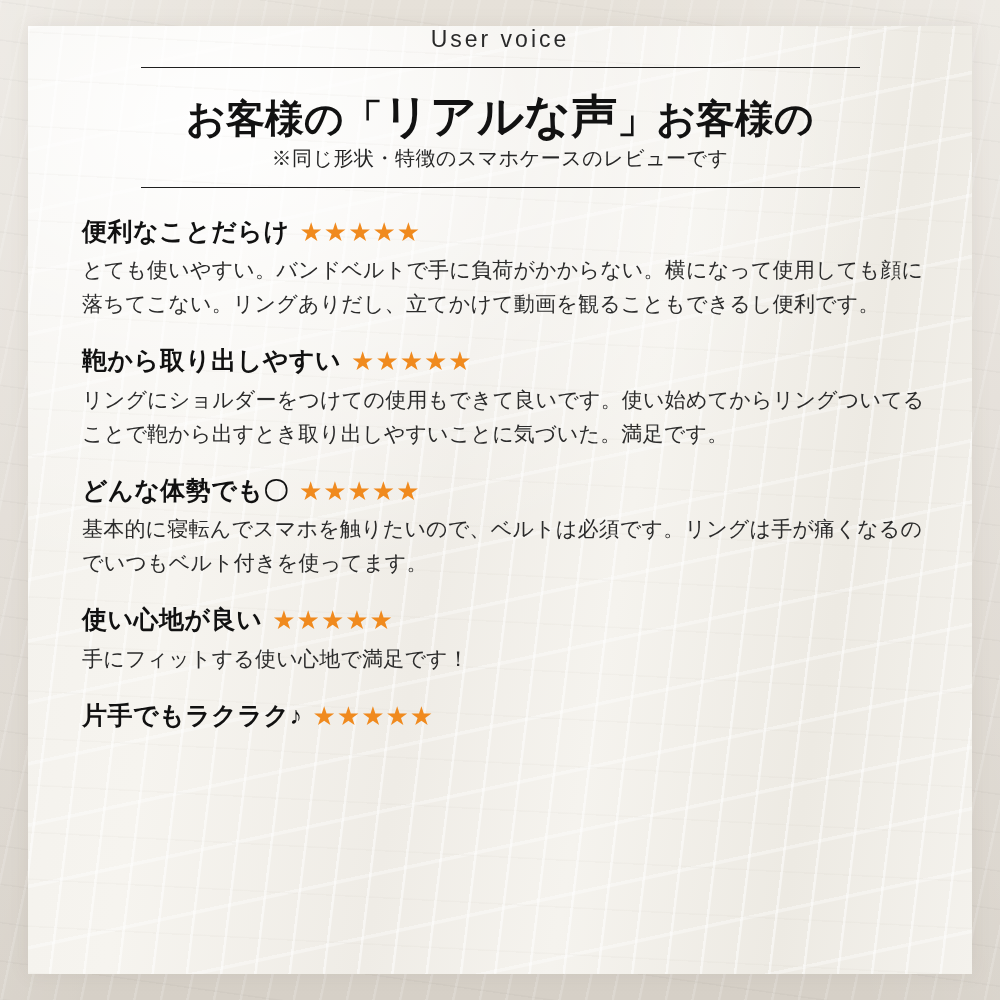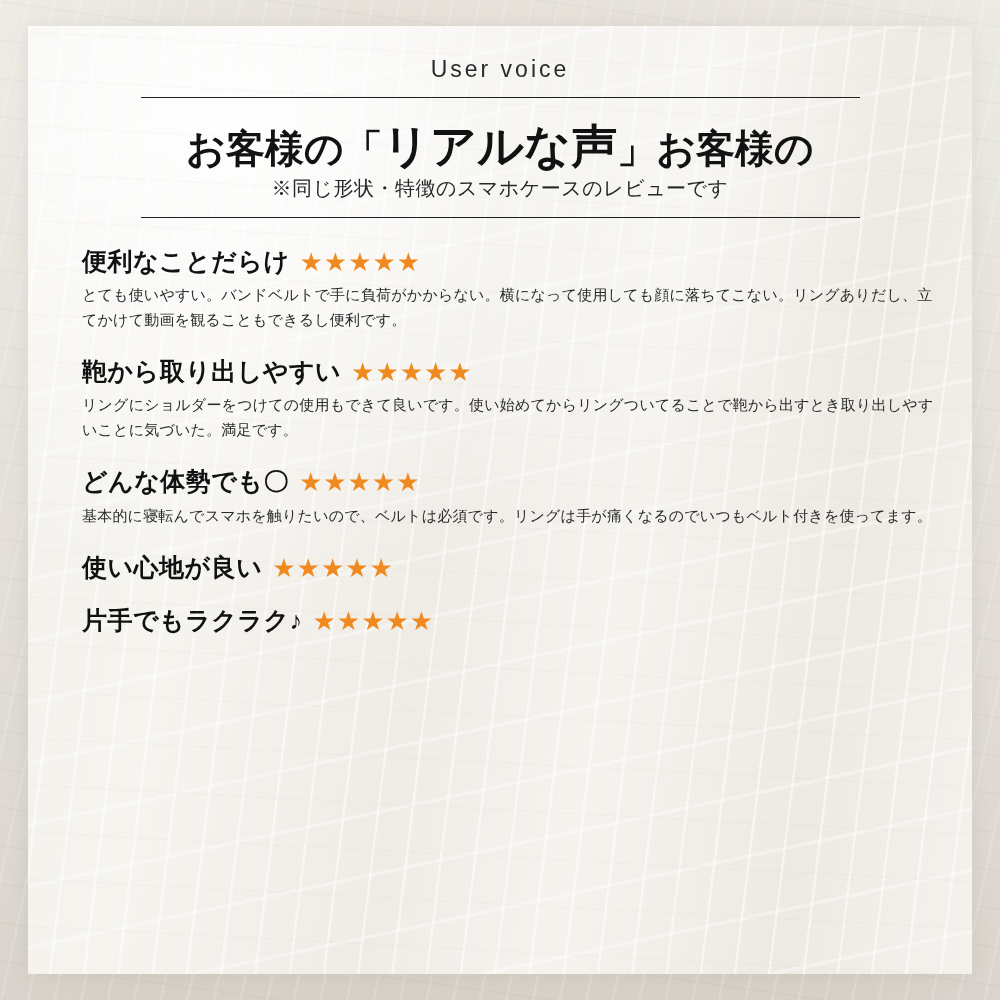--- a/index.html
+++ b/index.html
@@ -64,21 +64,20 @@
   #content {
     position: relative;
     z-index: 2;
     padding: 0;
     color: #1a1a1a;
   }
 
   
   .header {
     text-align: center;
-    padding-top: 30px;
   }
   .eyebrow {
     font-size: 23px;
     letter-spacing: 3px;
     color: #2a2a2a;
     font-weight: 400;
     margin-bottom: 14px;
   }
   .rule {
     width: 719px;
@@ -133,21 +132,21 @@
     line-height: 1.1;
   }
   .stars {
     color: #f08a1e;
     font-size: 26px;
     letter-spacing: 1px;
     line-height: 1;
     white-space: nowrap;
   }
   .review-body {
-    font-size: 15px;
+    font-size: 21px;
     line-height: 1.62;
     color: #2b2b2b;
     letter-spacing: 0.2px;
     max-width: 880px;
   }
 </style>
 </head>
 <body>
 
 <div id="page">
@@ -188,20 +187,21 @@
             <span class="stars">★★★★★</span>
           </div>
           <div class="review-body">基本的に寝転んでスマホを触りたいので、ベルトは必須です。リングは手が痛くなるのでいつもベルト付きを使ってます。</div>
         </div>
 
         <div class="review">
           <div class="review-head">
             <span class="review-title">使い心地が良い</span>
             <span class="stars">★★★★★</span>
           </div>
+          <div class="review-body">手にフィットする使い心地で満足です！</div>
         </div>
 
         <div class="review">
           <div class="review-head">
             <span class="review-title">片手でもラクラク♪</span>
             <span class="stars">★★★★★</span>
           </div>
         </div>
 
       </div>

